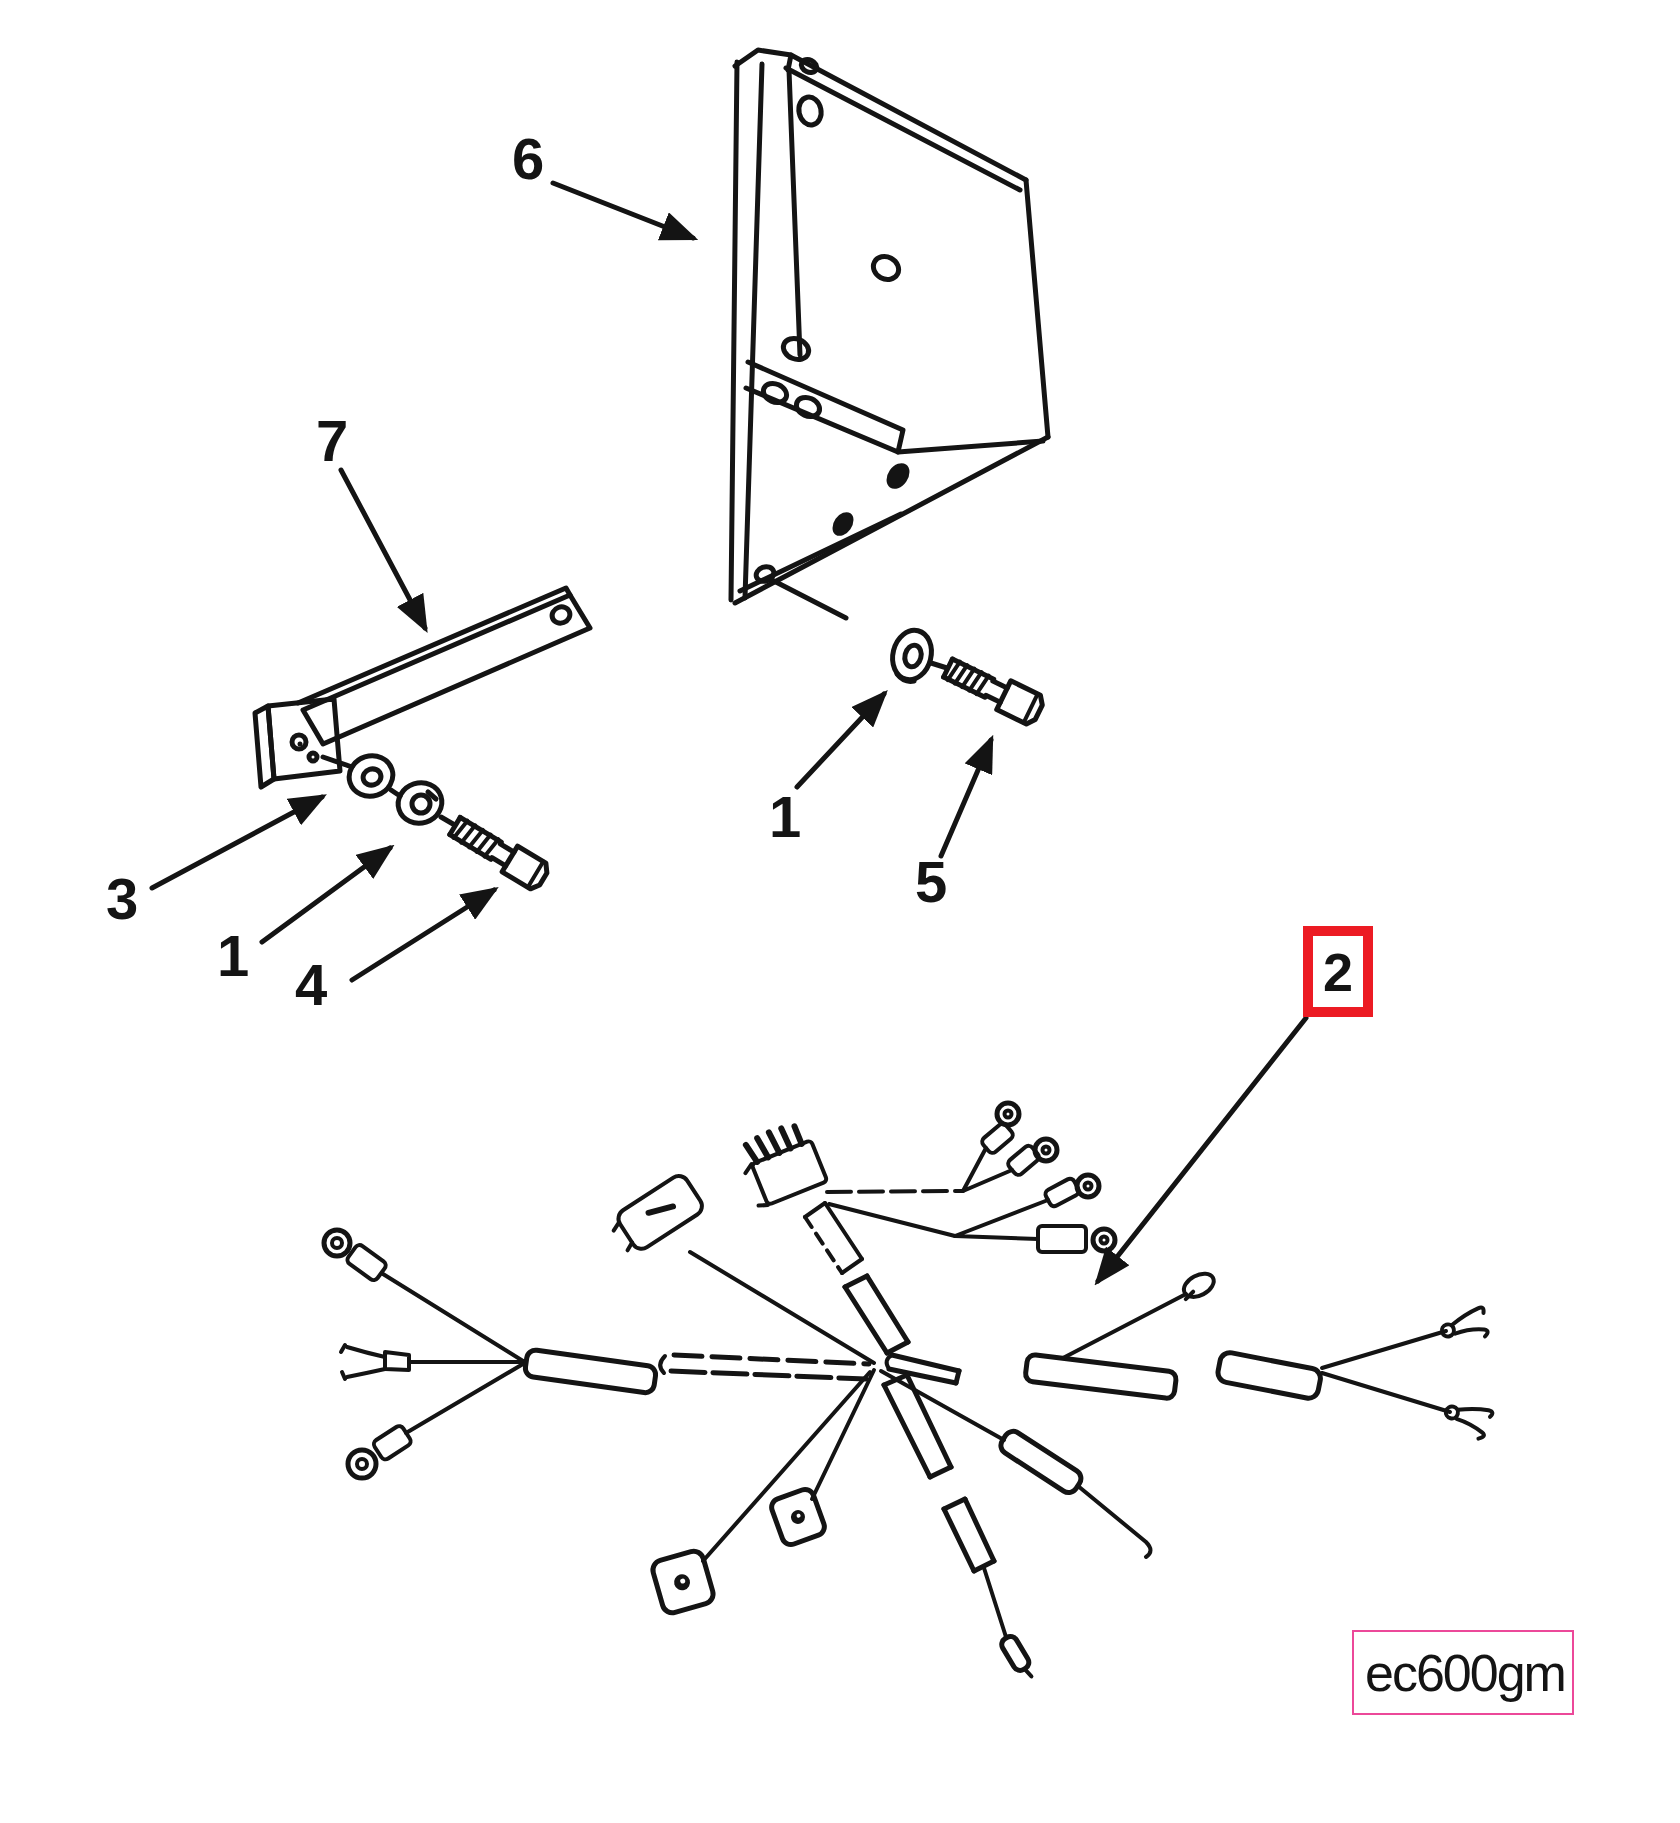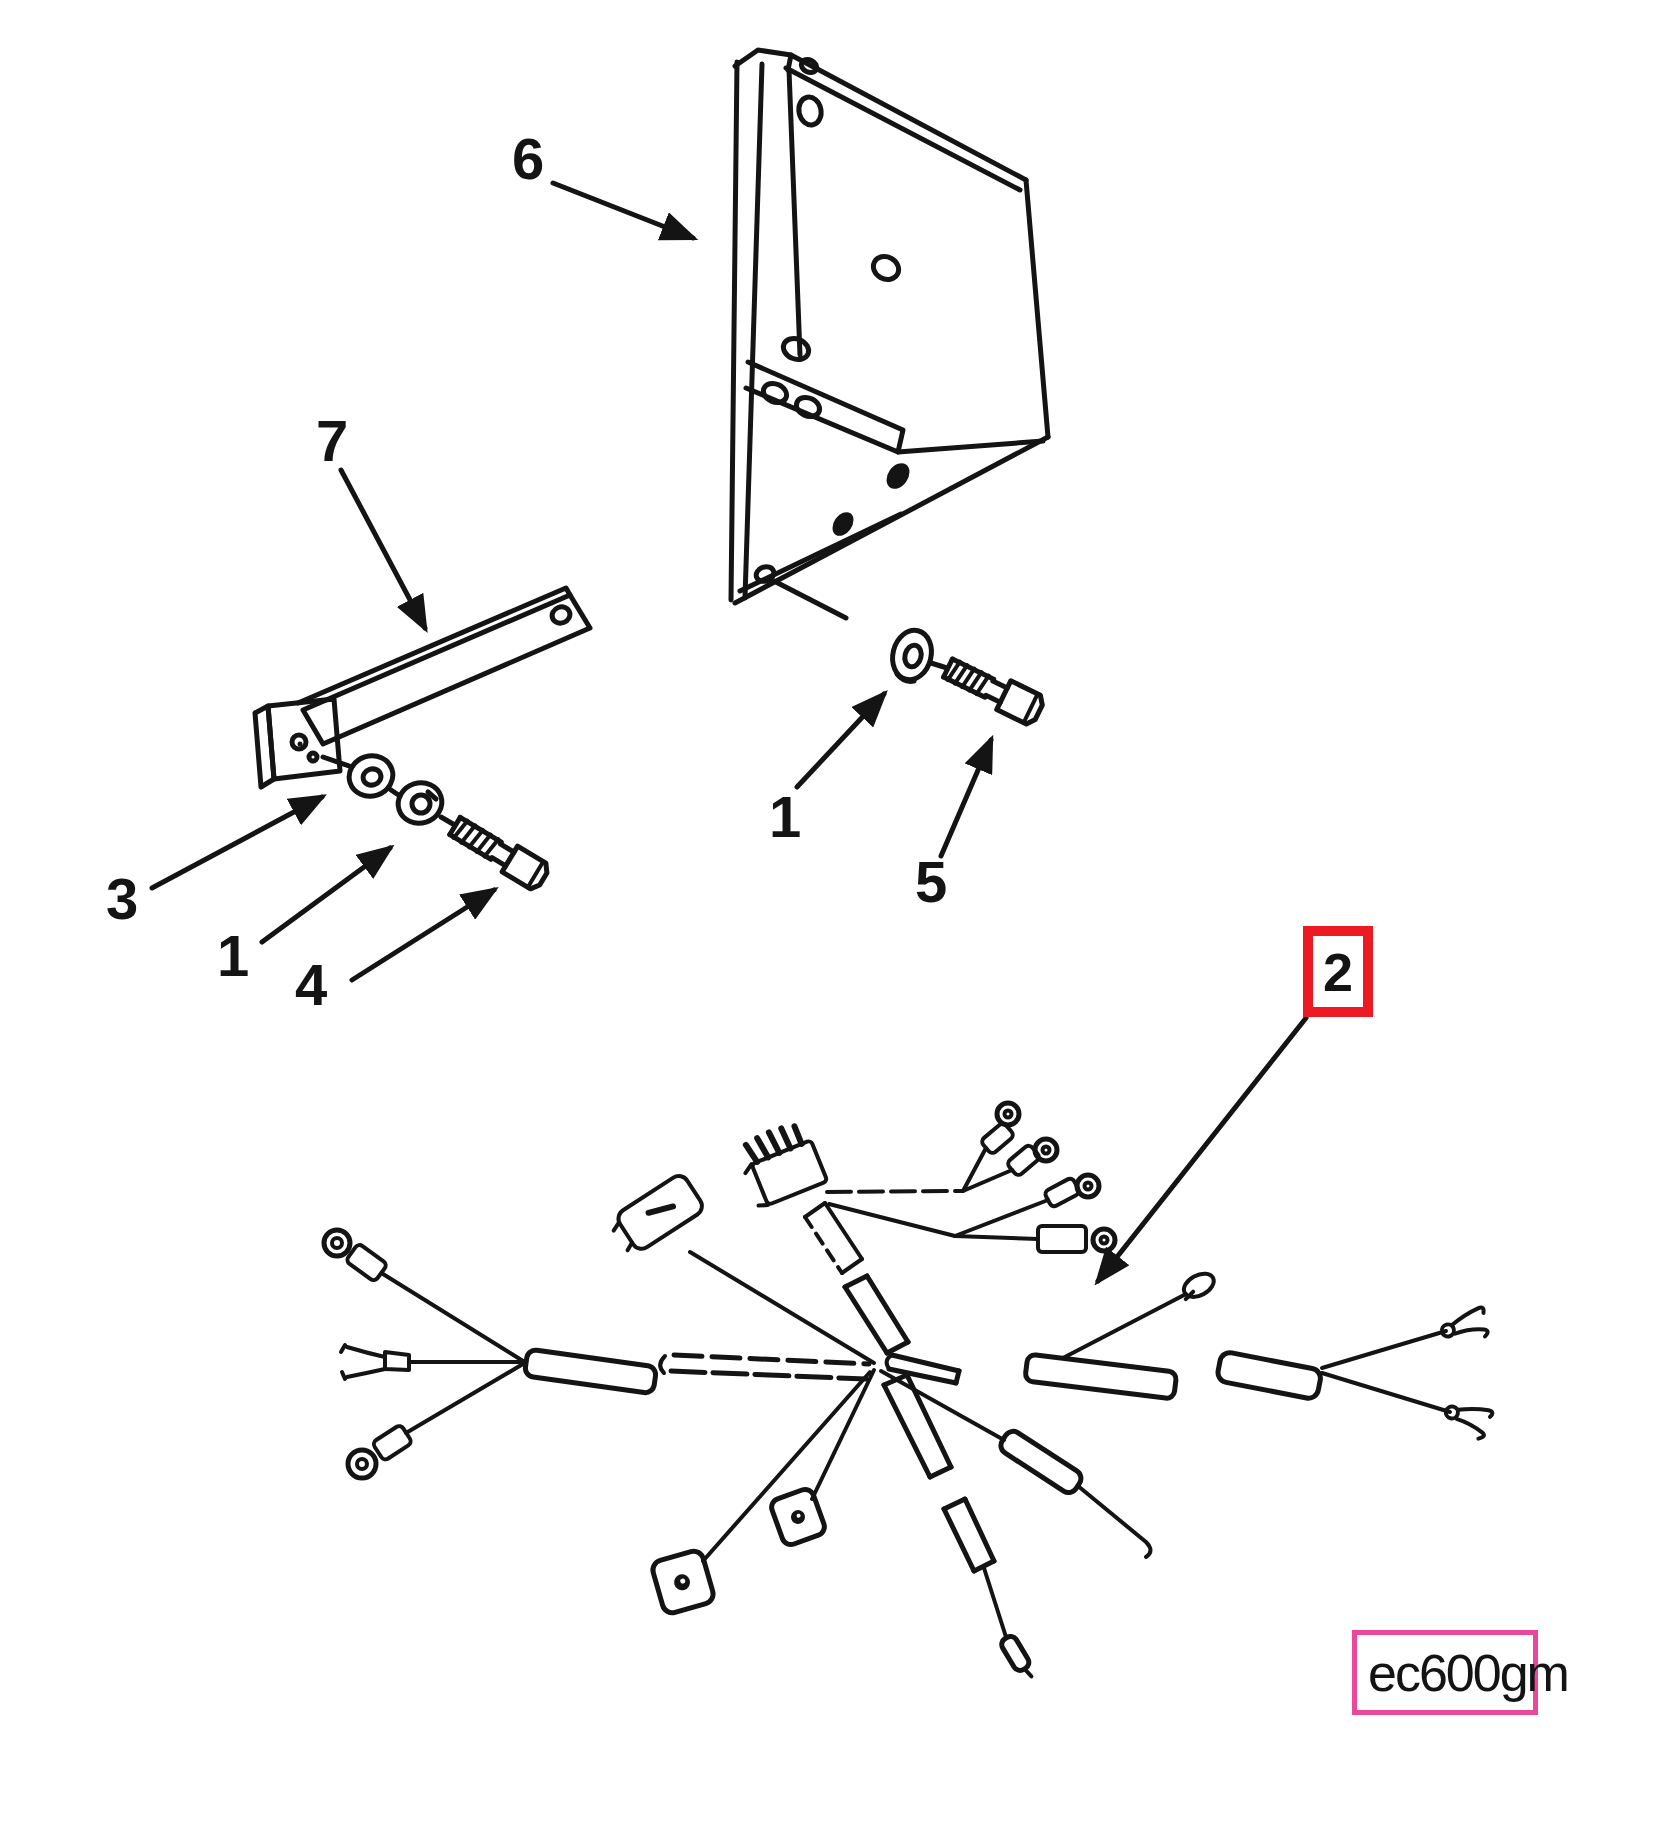--- a/index.html
+++ b/index.html
@@ -5,22 +5,22 @@
   html,body{margin:0;padding:0;background:#fff;}
   .stage{position:relative;width:1680px;height:1823px;background:#ffffff;overflow:hidden;
          font-family:"Liberation Sans",sans-serif;}
   .stage svg{position:absolute;left:0;top:0;}
   .callout{position:absolute;font:700 58px/1 "Liberation Sans",sans-serif;color:#141414;
            user-select:none;white-space:nowrap;}
   .red-box{position:absolute;left:1303px;top:926px;width:70px;height:91px;
            border:10px solid #ec1b23;box-sizing:border-box;background:#ffffff;
            display:flex;align-items:center;justify-content:center;}
   .red-box .num{font:700 54px/1 "Liberation Sans",sans-serif;color:#141414;}
-  .code-box{position:absolute;left:1352px;top:1630px;width:186px;height:85px;
-            border:5px solid #ec4899;box-sizing:border-box;background:#ffffff;
+  .code-box{position:absolute;left:1352px;top:1630px;width:222px;height:85px;
+            border:2px solid #ec4899;box-sizing:border-box;background:#ffffff;
             display:flex;align-items:center;padding-left:11px;
             font:400 52px/1 "Liberation Sans",sans-serif;letter-spacing:-2px;color:#141414;}
 </style>
 </head>
 <body>
 
 <div class="stage">
 
 <svg width="1680" height="1823" viewBox="0 0 1680 1823" fill="none" stroke="#141414" stroke-width="5" stroke-linecap="round" stroke-linejoin="round">
   <defs>

